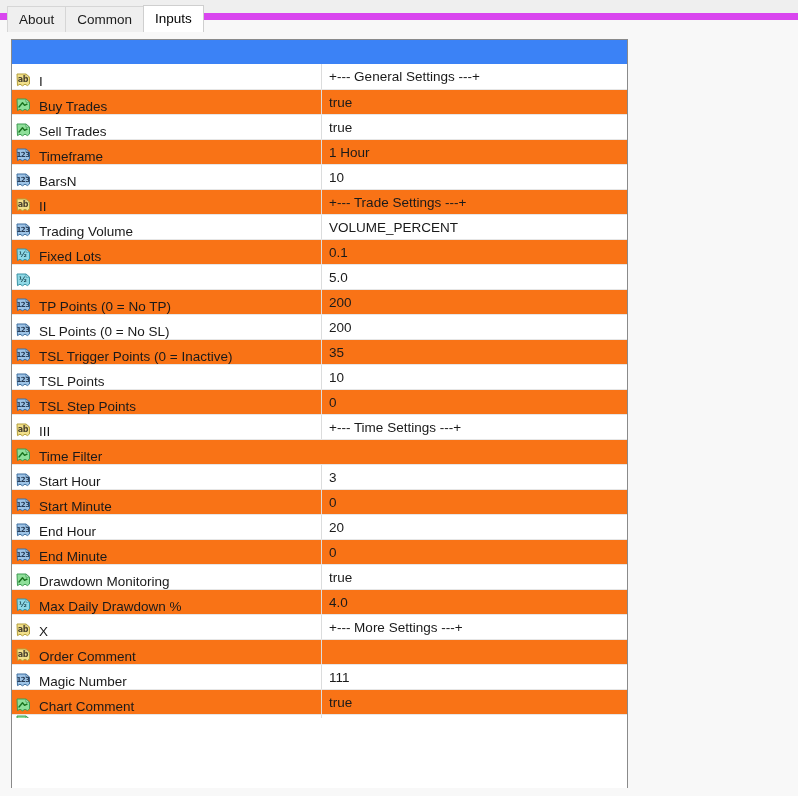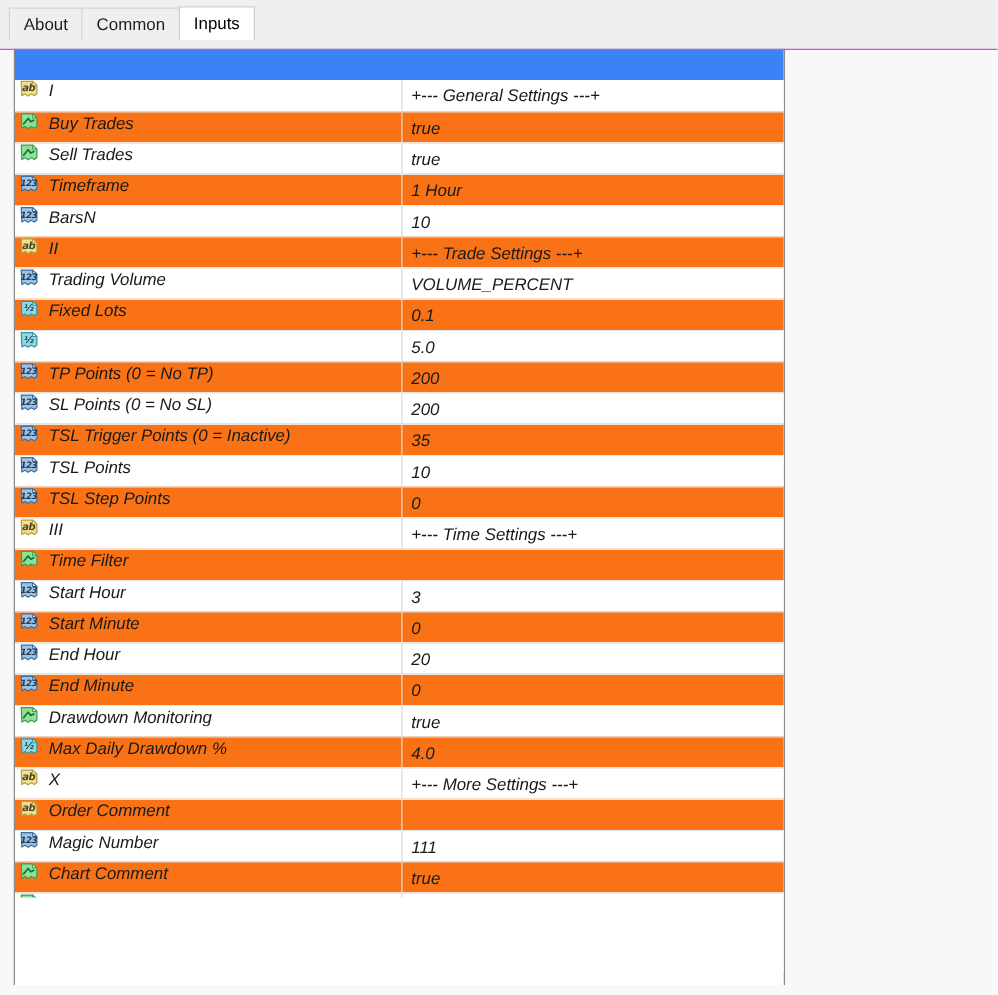--- a/index.html
+++ b/index.html
@@ -16,23 +16,23 @@
     color: #1a1a1a;
     overflow: hidden;
     position: relative;
   }
 
   
   #tabstrip {
     position: absolute;
     left: 0; top: 0;
     width: 798px;
-    height: 40px;
+    height: 20px;
     background: #efefef;
-    border-bottom: 1px solid #d946ef;
+    border-bottom: 7px solid #d946ef;
     box-sizing: border-box;
   }
   #tabs {
     position: absolute;
     left: 7px;
     top: 6px;
     display: flex;
     align-items: flex-end;
     height: 26px;
   }
@@ -91,25 +91,24 @@
     font-size: 13.5px;
     color: #1a1a1a;
   }
   .hdr .cell-var { padding-left: 21px; }
   .hdr .cell-val { padding-left: 7px; }
 
   
   .row {
     display: flex;
     height: 25px;
-    align-items: flex-start;
+    align-items: flex-end;
     background: #ffffff;
     border-top: 1px solid #e6e6e6;
     box-sizing: border-box;
-    font-style: italic;
   }
   .row.alt { background: #f97316; }
   .row.first { border-top: none; }
 
   .cell-var {
     width: 309px;
     min-width: 309px;
     display: flex;
     align-items: center;
     box-sizing: border-box;

